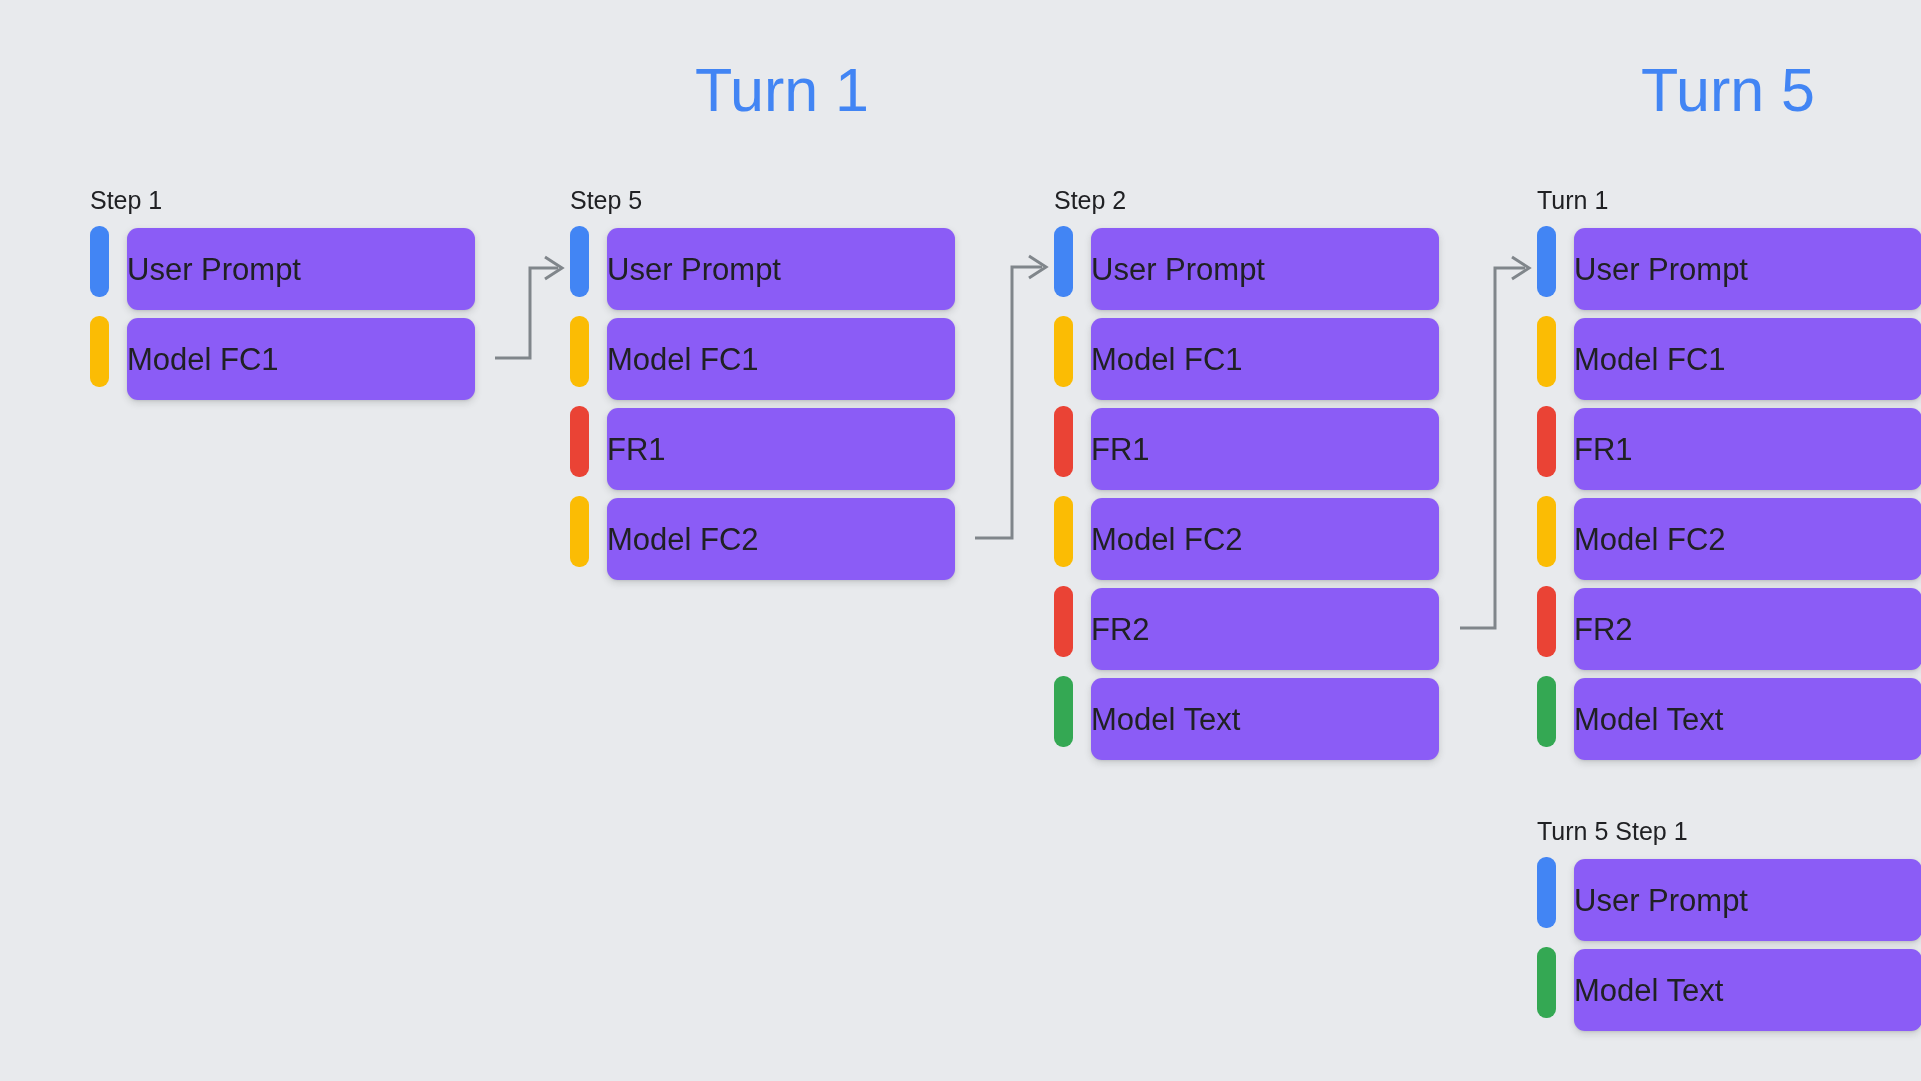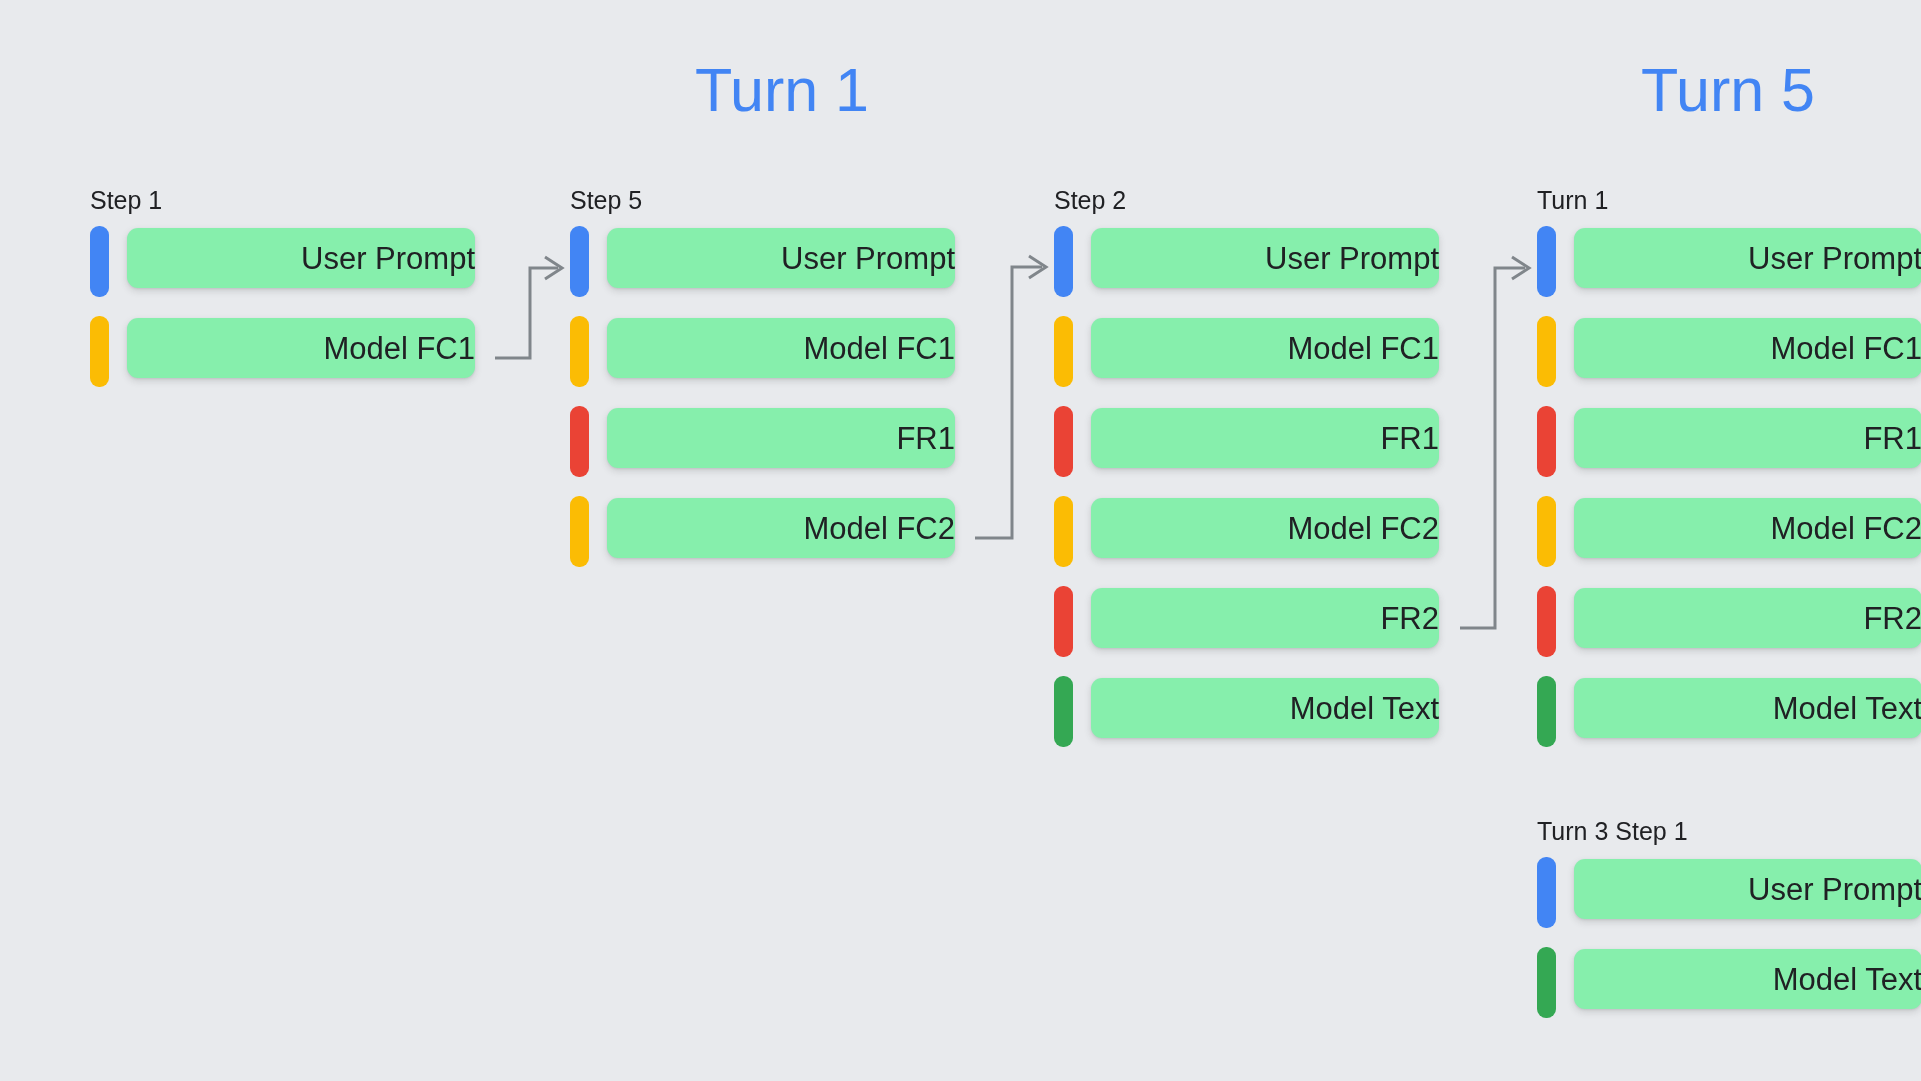--- a/index.html
+++ b/index.html
@@ -65,27 +65,27 @@
   }
   .bar.blue   { background: #4285f4; }
   .bar.yellow { background: #fbbc04; }
   .bar.red    { background: #ea4335; }
   .bar.green  { background: #34a853; }
 
   .card {
     position: absolute;
     left: 37px;
     top: 0;
-    height: 60px;
-    background: #86efac;
+    height: 82px;
+    background: #8b5cf6;
     border-radius: 11px;
     box-shadow: 0 3px 7px rgba(60,64,67,0.18), 0 1px 2px rgba(60,64,67,0.10);
     display: flex;
     align-items: center;
-    justify-content: flex-end;
+    justify-content: flex-start;
   }
   .card-text {
     font-size: 31px;
     color: #202124;
     line-height: 1;
     white-space: nowrap;
   }
 
   
   #connectors {
@@ -236,21 +236,21 @@
           </div>
         </div>
         <div class="row">
           <div class="bar green"></div>
           <div class="card" style="width: 348px;">
             <span class="card-text">Model Text</span>
           </div>
         </div>
       </div>
       <div class="column" style="left: 1497px; top: 859px;">
-        <div class="column-label">Turn 3 Step 1</div>
+        <div class="column-label">Turn 5 Step 1</div>
         <div class="row">
           <div class="bar blue"></div>
           <div class="card" style="width: 348px;">
             <span class="card-text">User Prompt</span>
           </div>
         </div>
         <div class="row">
           <div class="bar green"></div>
           <div class="card" style="width: 348px;">
             <span class="card-text">Model Text</span>

